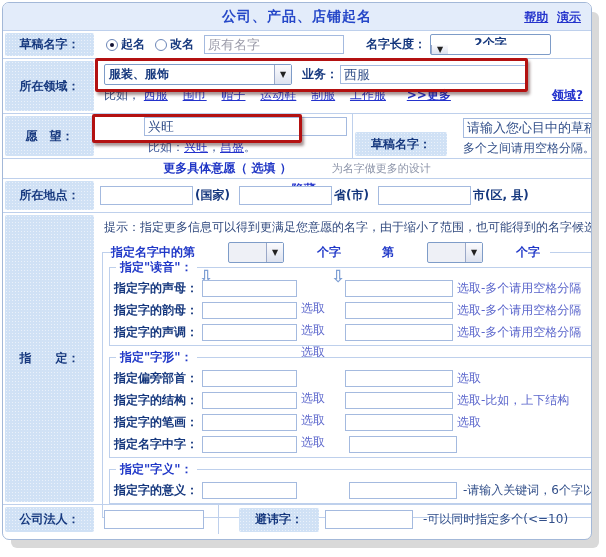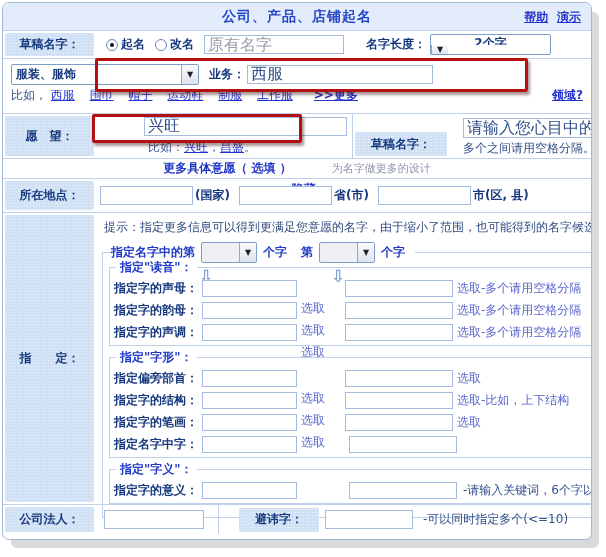--- a/index.html
+++ b/index.html
@@ -27,21 +27,21 @@
              font-weight:bold; color:#16387e; }
   .content { flex:1; position:relative; }
 
   .r1 { height:28px; }
   .r1 .content { display:flex; align-items:center; }
   .radio { width:12px; height:12px; border:1px solid #6b86b8; border-radius:50%;
            background:#fff; display:inline-block; position:relative; margin:0 3px 0 10px; flex:none; }
   .radio.checked::after { content:""; position:absolute; left:3px; top:3px; width:4px; height:4px;
            border-radius:50%; background:#111133; }
   .rlabel { font-weight:bold; }
-  .tin { height:19px; border:1px solid #a4badf; font-family:inherit; font-size:16px;
+  .tin { height:19px; border:1px solid #a4badf; font-family:inherit; font-size:13px;
          color:#33508a; padding:0 3px; background:#fff; }
   .tin::placeholder { color:#9a9aa8; }
   #oldname { width:140px; margin-left:10px; }
   .namelen-lbl { font-weight:bold; margin-left:auto; }
   .sel { height:21px; border:1px solid #7e9cc8; background:#fff; border-radius:2px;
          display:inline-flex; align-items:center; cursor:pointer; }
   .sel-value { flex:1; padding:0 4px; font-weight:bold; color:#16387e; white-space:nowrap; overflow:hidden; }
   .sel-arrow { width:17px; align-self:stretch; border-left:1px solid #9aa8c8;
                background:linear-gradient(#fbfbfd,#dde2ef); display:flex; align-items:center;
                justify-content:center; font-size:8px; color:#222; }
@@ -80,21 +80,21 @@
   .r5 { height:34px; }
   .r5 .content { display:flex; align-items:center; padding-left:4px; }
   .r5 .tin { width:93px; }
   .sfx { font-weight:bold; width:46px; flex:none; padding-left:2px; }
   .sfx.wide { width:auto; }
 
   .r6 { height:292px; }
   .spec-hint { padding:6px 0 0 8px; color:#30497e; white-space:nowrap; }
   .groupbox { position:relative; margin:16px 5px 0 6px; border:1px solid #bed0ec; padding:14px 0 2px 0; }
   .legendrow { position:absolute; top:-11px; left:8px; background:#fff; display:flex;
-               align-items:center; padding-right:10px; font-weight:bold; color:#2038c8; }
+               align-items:center; padding-right:10px; font-weight:bold; color:#2038c8;gap:27px; }
   .legendrow .sel { width:56px; margin:0 6px; background:#eef0f6; }
   .legendrow .w { margin-right:14px; }
   .arrow { position:absolute; top:13px; font-size:17px; font-weight:bold; color:#7e9fd4; }
   .arrow.a1 { left:96px; }
   .arrow.a2 { left:228px; }
 
   .fs { position:relative; border:1px solid #bed0ec; margin:0 6px 11px 6px; padding:9px 0 2px 4px; }
   .fs .legend { position:absolute; top:-9px; left:6px; background:#fff; padding:0 4px;
                 font-weight:bold; color:#2038c8; }
   .spec-row { display:flex; align-items:center; height:22px; }
@@ -149,20 +149,23 @@
         <input id="oldname" class="tin" type="text" placeholder="原有名字" style="">
         <span class="namelen-lbl">名字长度：</span>
         <span id="namelen-select" class="sel">
           <span class="sel-value">2个字</span>
           <span class="sel-arrow">▼</span>
         </span>
       </div>
     </div>
 
     <div class="row r2">
+      <div class="lblcol">
+          <div class="lblcell">所在领域：</div>
+        </div>
       <div class="content">
         <div class="lineA">
           <span id="category-select" class="sel">
             <span class="sel-value">服装、服饰</span>
             <span class="sel-arrow">▼</span>
           </span>
           <span class="biz-lbl">业务：</span>
           <input id="bizinput" class="tin" type="text" value="西服" style="">
           <a class="domain-link">领域?</a>
         </div>

